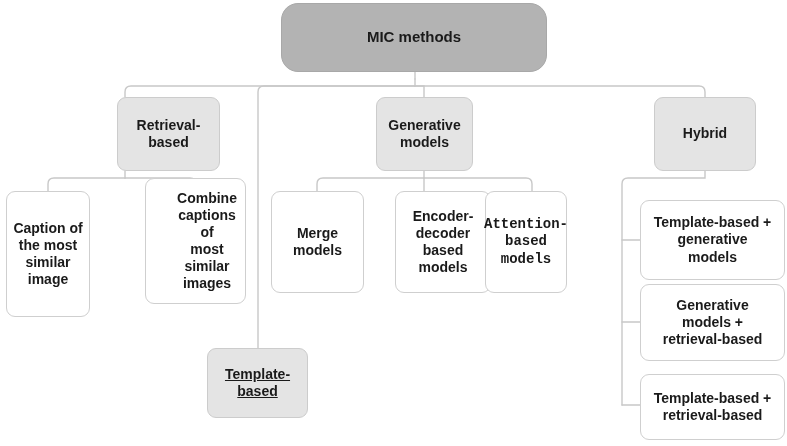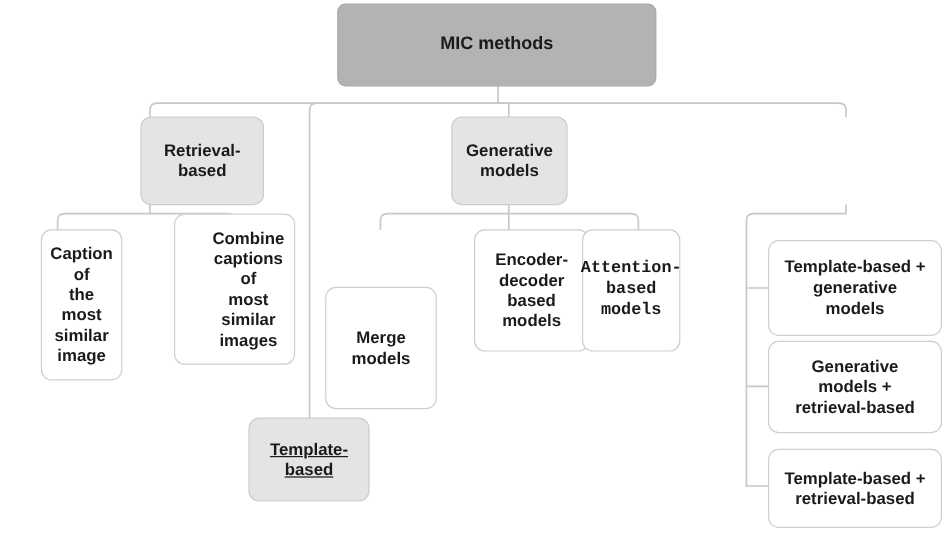--- a/index.html
+++ b/index.html
@@ -36,21 +36,21 @@
     color: #1a1a1a;
     line-height: 1.22;
     border-radius: 9px;
     padding: 3px 5px;
     white-space: pre-line;
   }
   .node.root {
     background: #b3b3b3;
     border: 1px solid #a8a8a8;
     font-size: 15px;
-    border-radius: 7px;
+    border-radius: 17px;
   }
   .node.level2 {
     background: #e4e4e4;
     border: 1px solid #cccccc;
     font-size: 14px;
   }
   .node.leaf {
     background: #ffffff;
     border: 1px solid #cfcfcf;
     font-size: 14px;
@@ -91,33 +91,34 @@
 
   <div class="node level2" style="left:73px; top:97px; width:103px; height:74px;margin-left:44px;">Retrieval-
 based</div>
 
   <div class="node level2" style="left:207px; top:348px; width:101px; height:70px;text-decoration:underline;">Template-
 based</div>
 
   <div class="node level2" style="left:376px; top:97px; width:97px; height:74px;">Generative
 models</div>
 
+  <div class="node level2" style="left:654px; top:97px; width:102px; height:74px;">Hybrid</div>
 
-  <div class="node leaf" style="left:6px; top:191px; width:68px; height:126px;margin-left:28px;">Caption of
+  <div class="node leaf" style="left:6px; top:191px; width:84px; height:126px;">Caption of
 the most
 similar
 image</div>
 
   <div class="node leaf" style="left:145px; top:178px; width:101px; height:126px;padding-left:28px;">Combine
 captions of
 most
 similar
 images</div>
 
-  <div class="node leaf" style="left:271px; top:191px; width:93px; height:102px;margin-top:48px;">Merge
+  <div class="node leaf" style="left:271px; top:191px; width:93px; height:102px;">Merge
 models</div>
 
   <div class="node leaf" style="left:376px; top:191px; width:96px; height:102px;margin-left:19px;">Encoder-
 decoder
 based
 models</div>
 
   <div class="node leaf" style="left:485px; top:191px; width:82px; height:102px;font-family:Liberation Mono, monospace;">Attention-
 based
 models</div>

